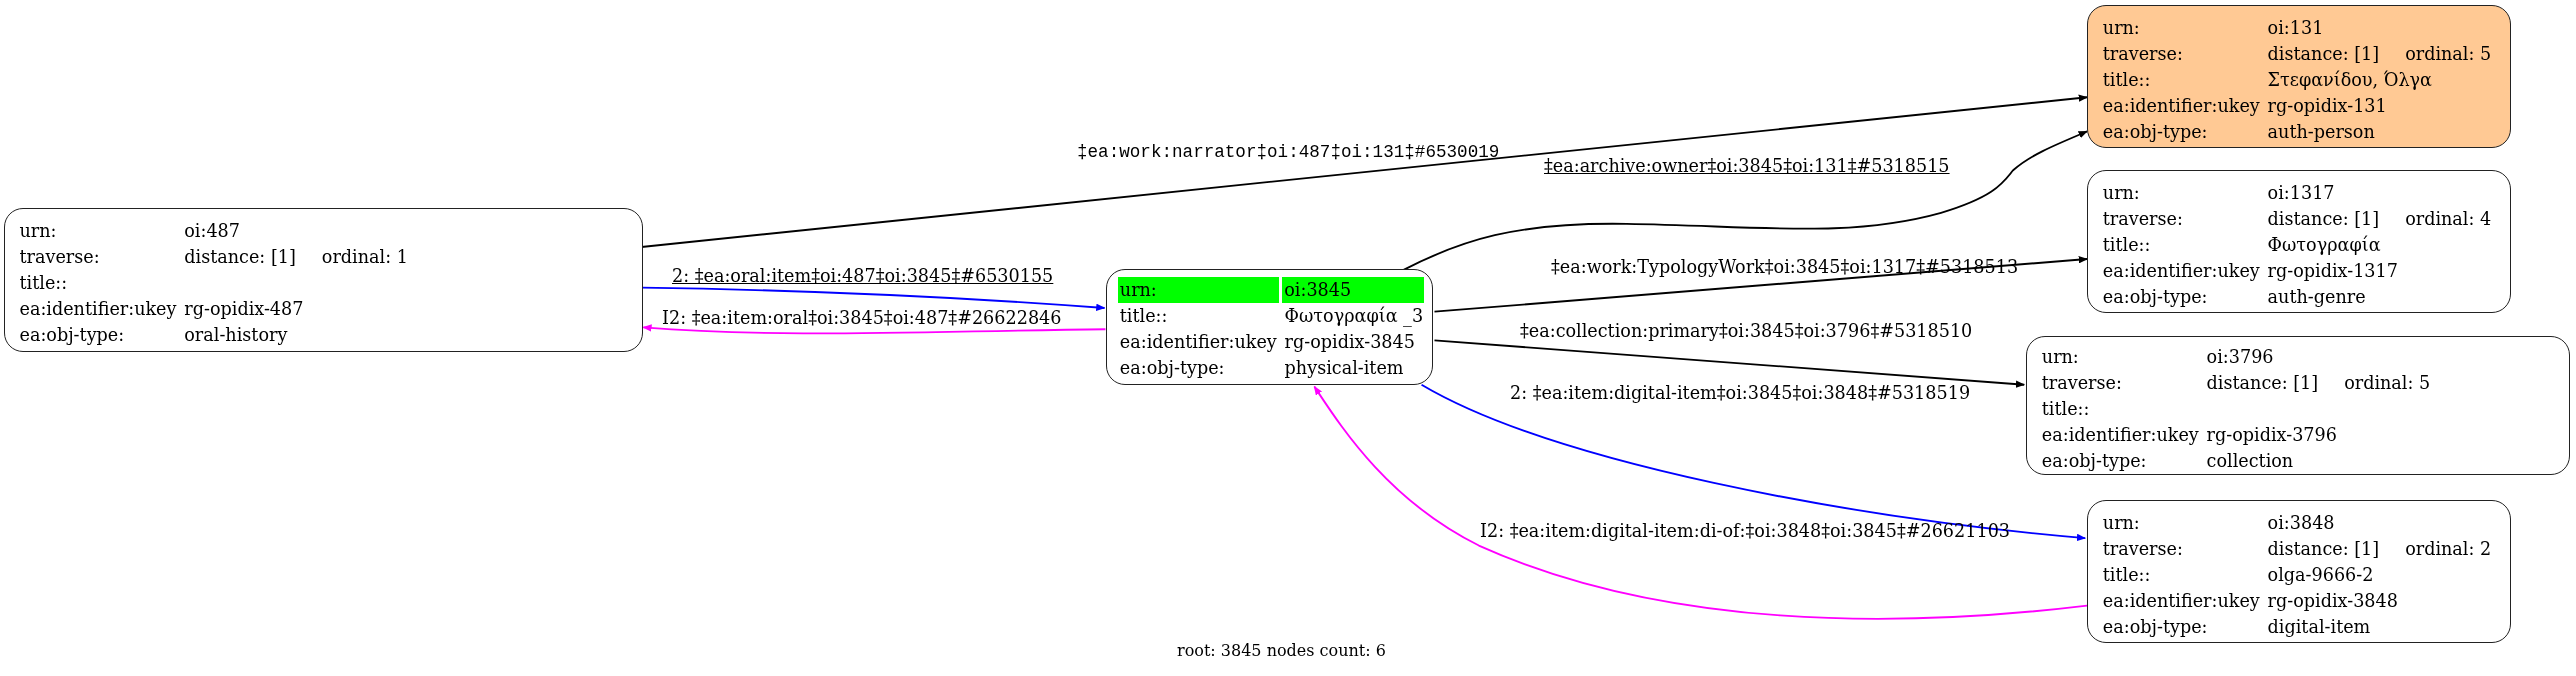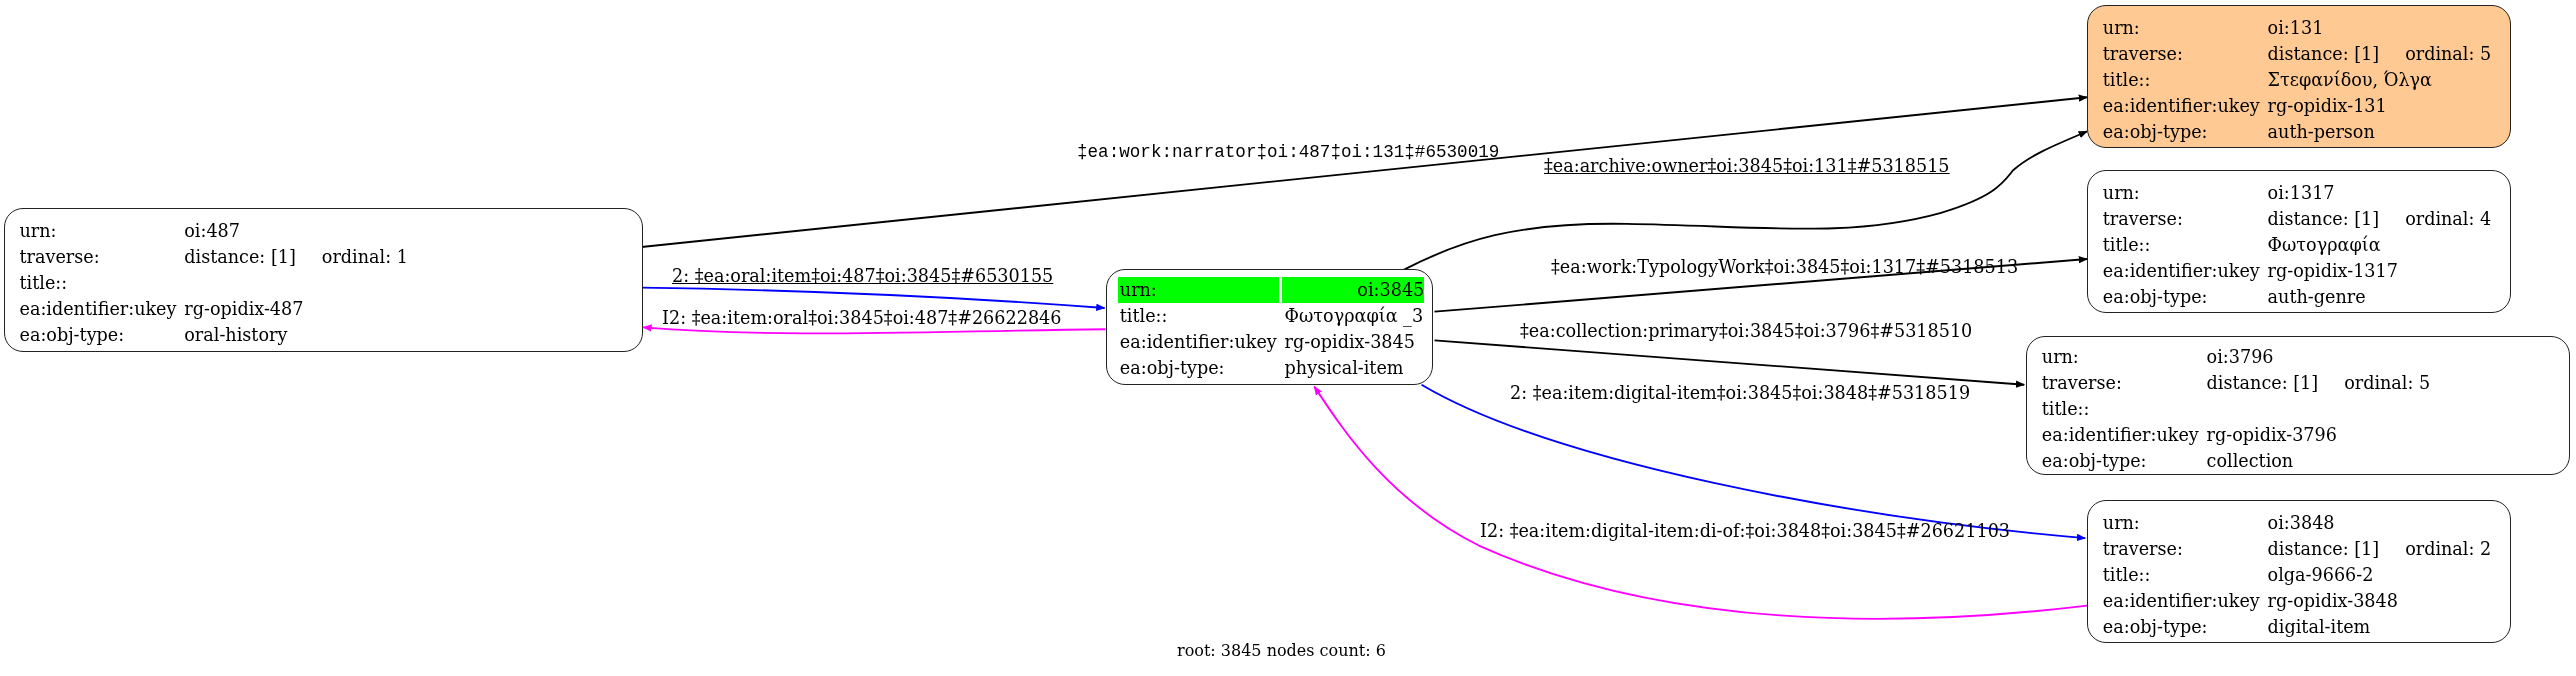--- a/index.html
+++ b/index.html
@@ -78,21 +78,21 @@
     </div>
   <div class="row">
       <span class="k">ea:obj-type:</span>
       <span class="v">oral-history</span>
     </div>
 </div>
 
 <div class="node" style="left:1106px; top:269px; width:327px; height:116px; padding-top:7.4px; padding-left:11px;">
   <div class="row hl">
       <span class="k">urn:</span>
-      <span class="v" style="width:140px;text-align:right;">oi:3845</span>
+      <span class="v" style="width:140px;">oi:3845</span>
     </div>
   <div class="row">
       <span class="k">title::</span>
       <span class="v">Φωτογραφία _3</span>
     </div>
   <div class="row">
       <span class="k">ea:identifier:ukey</span>
       <span class="v">rg-opidix-3845</span>
     </div>
   <div class="row">

